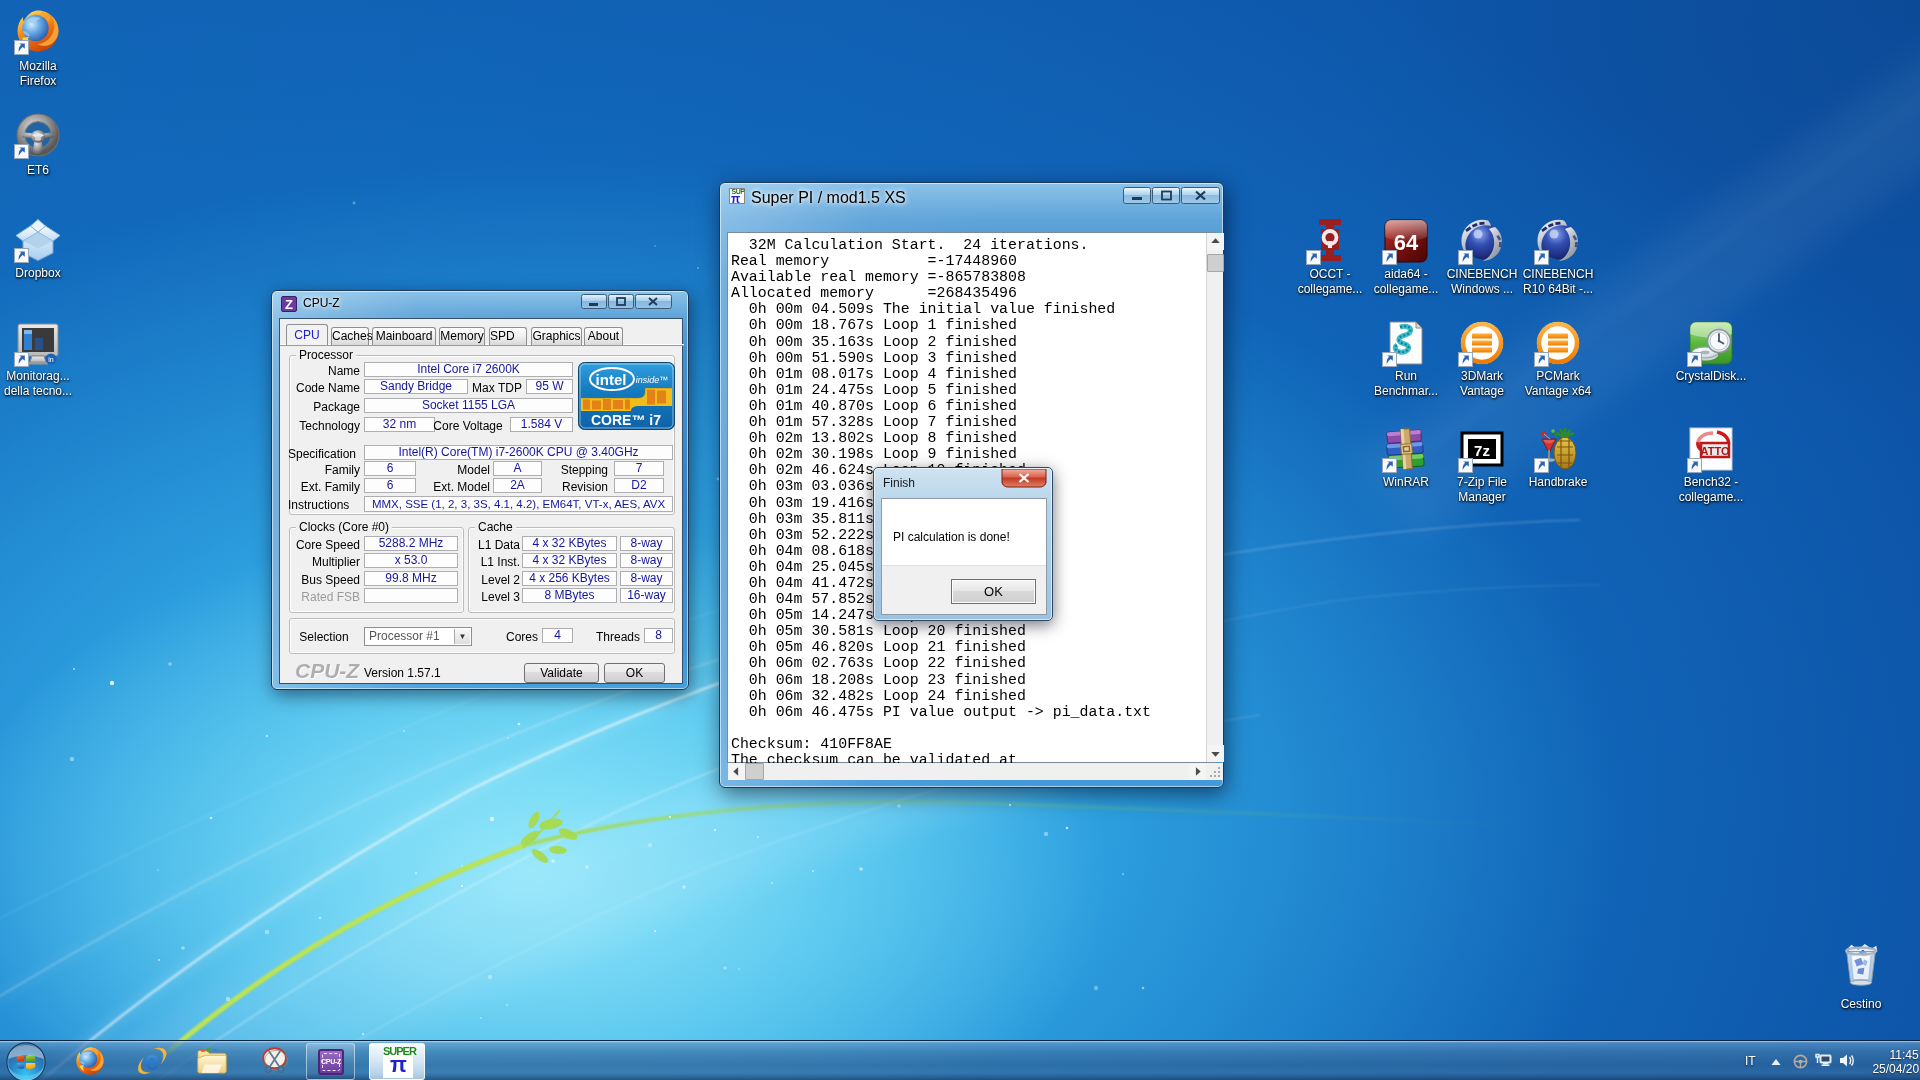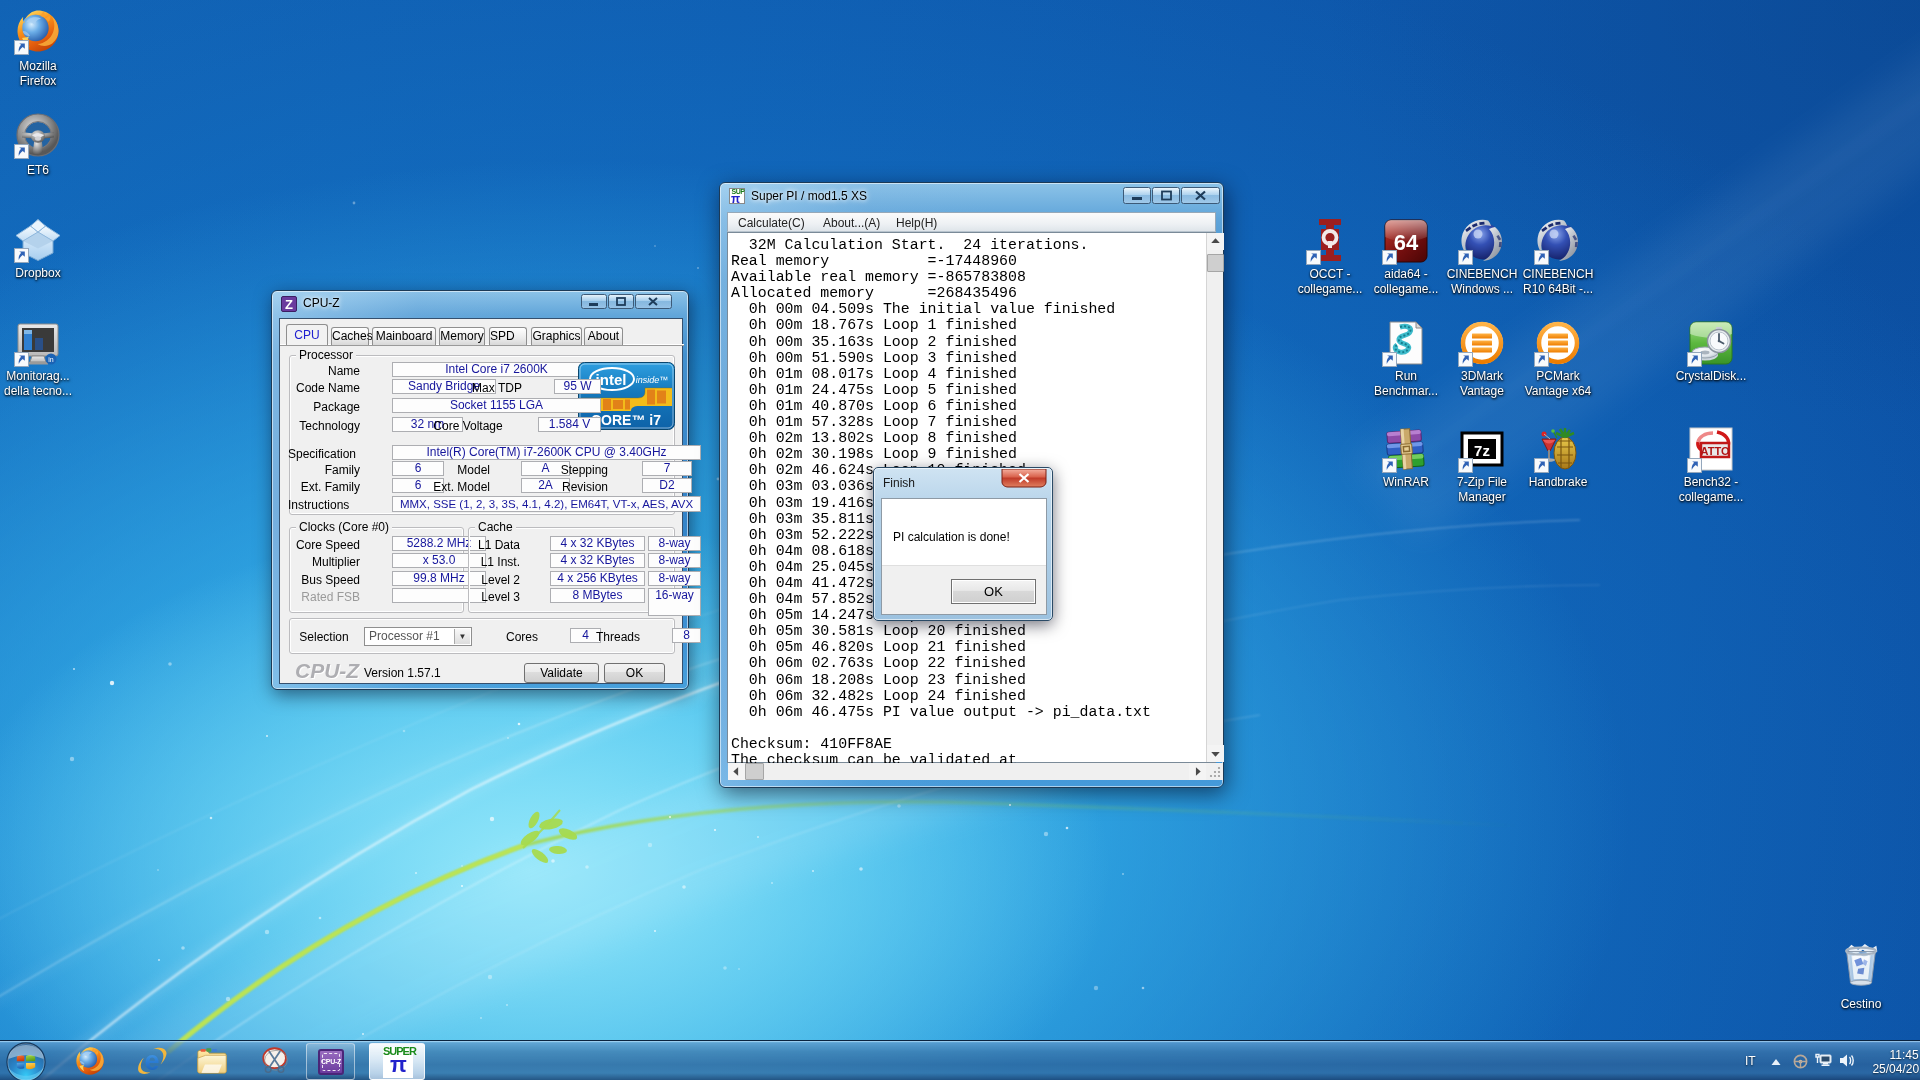--- a/index.html
+++ b/index.html
@@ -9,21 +9,21 @@
     radial-gradient(ellipse 1050px 660px at 580px 820px, rgba(70,198,242,0.95) 0%, rgba(58,182,236,0.62) 50%, rgba(50,160,225,0) 100%),
     radial-gradient(ellipse 1500px 950px at 640px 820px, rgba(28,145,220,0.8) 0%, rgba(22,130,212,0.4) 55%, rgba(25,110,190,0) 100%),
     radial-gradient(ellipse 850px 600px at 100% 0%, rgba(9,62,128,0.4) 0%, rgba(9,62,128,0) 70%),
     linear-gradient(100deg, #1162b4 0%, #0f5cb0 35%, #0e58ac 60%, #0d54a8 85%, #0c50a4 100%);
  }
 .abs { position:absolute; }
 .lbl { position:absolute; color:#fff; font-size:12px; line-height:15px; text-align:center;
   text-shadow:0 1px 2px rgba(0,0,0,0.95), 1px 1px 3px rgba(0,0,0,0.7); }
 .win { position:absolute; border-radius:6px; }
 .fieldbox { position:absolute; background:#fdfdfd; border:1px solid #adaeb2;
-  color:#16169c; font-size:12px; text-align:center; line-height:14px; overflow:hidden; white-space:nowrap;margin-left:28px; }
+  color:#16169c; font-size:12px; text-align:center; line-height:14px; overflow:hidden; white-space:nowrap; }
 .wlabel { position:absolute; color:#000; font-size:12px; line-height:14px; white-space:nowrap; }
 .group { position:absolute; border:1px solid #bcbcbf; border-radius:3px; box-shadow:inset 0 0 0 1px #fff; }
 .gtitle { position:absolute; background:#f0f0f0; padding:0 3px; font-size:12px; color:#000; z-index:2; }
 .btn { position:absolute; border:1px solid #707070; border-radius:3px;
   background:linear-gradient(#f2f2f2 0%, #ebebeb 45%, #dddddd 46%, #cfcfcf 100%);
   font-size:12px; color:#000; text-align:center; }
 </style></head><body>
 <div id="desktop">
     <svg style="position:absolute;left:0;top:0" width="1920" height="1080" viewBox="0 0 1920 1080">
       <defs>
@@ -612,21 +612,21 @@
         <div class="fieldbox" style="left:242px;top:217px;width:95px;height:15px;font-size:12px;line-height:13px">4 x 32 KBytes</div>
         <div class="fieldbox" style="left:340px;top:217px;width:53px;height:15px;font-size:12px;line-height:13px">8-way</div>
         <div class="wlabel" style="left:192px;top:236px;width:48px;text-align:right;color:#000">L1 Inst.</div>
         <div class="fieldbox" style="left:242px;top:234px;width:95px;height:15px;font-size:12px;line-height:13px">4 x 32 KBytes</div>
         <div class="fieldbox" style="left:340px;top:234px;width:53px;height:15px;font-size:12px;line-height:13px">8-way</div>
         <div class="wlabel" style="left:192px;top:254px;width:48px;text-align:right;color:#000">Level 2</div>
         <div class="fieldbox" style="left:242px;top:252px;width:95px;height:15px;font-size:12px;line-height:13px">4 x 256 KBytes</div>
         <div class="fieldbox" style="left:340px;top:252px;width:53px;height:15px;font-size:12px;line-height:13px">8-way</div>
         <div class="wlabel" style="left:192px;top:271px;width:48px;text-align:right;color:#000">Level 3</div>
         <div class="fieldbox" style="left:242px;top:269px;width:95px;height:15px;font-size:12px;line-height:13px">8 MBytes</div>
-        <div class="fieldbox" style="left:340px;top:269px;width:53px;height:28px;font-size:12px;line-height:13px">16-way</div>
+        <div class="fieldbox" style="left:340px;top:269px;width:53px;height:15px;font-size:12px;line-height:13px">16-way</div>
         <div class="group" style="left:9px;top:299px;width:386px;height:36px"></div>
         <div class="wlabel" style="left:10px;top:311px;width:68px;text-align:center;color:#000">Selection</div>
         <div style="position:absolute;left:84px;top:308px;width:108px;height:19px;background:#fff;border:1px solid #8f8f8f;">
           <div style="position:absolute;left:4px;top:1px;font-size:12px;color:#555">Processor #1</div>
           <div style="position:absolute;right:1px;top:1px;width:16px;height:15px;background:linear-gradient(#f8f8f8,#ddd);border-left:1px solid #aaa;text-align:center;font-size:8px;line-height:15px;color:#333">▼</div>
         </div>
         <div class="wlabel" style="left:222px;top:311px;width:36px;text-align:right;color:#000">Cores</div>
         <div class="fieldbox" style="left:262px;top:309px;width:31px;height:15px;font-size:12px;line-height:13px">4</div>
         <div class="wlabel" style="left:304px;top:311px;width:56px;text-align:right;color:#000">Threads</div>
         <div class="fieldbox" style="left:364px;top:309px;width:29px;height:15px;font-size:12px;line-height:13px">8</div>
@@ -634,43 +634,38 @@
         <div style="position:absolute;left:84px;top:347px;font-size:12px;color:#000">Version 1.57.1</div>
         <div class="btn" style="left:244px;top:344px;width:75px;height:20px;line-height:19px">Validate</div>
         <div class="btn" style="left:324px;top:344px;width:61px;height:20px;line-height:19px">OK</div>
       </div>
     </div>
     <div class="win" style="left:719px;top:182px;width:505px;height:606px;background:linear-gradient(90deg, rgba(200,230,250,0.4) 0%, rgba(130,180,225,0.15) 30%, rgba(60,120,180,0) 55%),linear-gradient(180deg,#8cc3e8 0%,#5fa4d9 6%,#3f8ecd 16%,#3081c7 55%,#3d8fd2 88%,#459ada 100%);border:1px solid #1c3a56;box-shadow:2px 6px 22px rgba(0,0,20,0.55), inset 0 0 0 1px rgba(255,255,255,0.55);border-radius:6px">
       <div style="position:absolute;left:9px;top:5px;width:16px;height:16px;background:#fff;border:1px solid #888;">
         <div style="position:absolute;left:0px;top:-1px;width:16px;font-size:7px;font-weight:bold;color:#1a7a1a;text-align:center;letter-spacing:-0.5px">SUP</div>
         <div style="position:absolute;left:1px;top:4px;font-size:12px;font-weight:bold;color:#2222cc;line-height:12px">π</div>
       </div>
-      <div style="position:absolute;left:31px;top:6px;font-size:12px;color:#000;text-shadow:0 0 6px #fff,0 0 4px #fff">Super PI / mod1.5 XS</div>
+      <div style="position:absolute;left:31px;top:6px;font-size:16px;color:#000;text-shadow:0 0 6px #fff,0 0 4px #fff">Super PI / mod1.5 XS</div>
       <div style="position:absolute;left:403px;top:4px;width:97px;height:17px;">
 <svg width="97" height="17" viewBox="0 0 97 17">
 <defs>
             <linearGradient id="cbt2" x1="0" y1="0" x2="0" y2="1">
               <stop offset="0" stop-color="rgba(255,255,255,0.9)"></stop>
               <stop offset="0.45" stop-color="rgba(225,238,250,0.5)"></stop>
               <stop offset="0.5" stop-color="rgba(165,195,225,0.4)"></stop>
               <stop offset="1" stop-color="rgba(195,220,242,0.6)"></stop>
             </linearGradient>
           </defs>
 <rect x="0.5" y="0.5" width="27" height="16" rx="2" fill="url(#cbt2)" stroke="#3c5a78"></rect>
 <rect x="29.5" y="0.5" width="27" height="16" rx="2" fill="url(#cbt2)" stroke="#3c5a78"></rect>
 <rect x="58.5" y="0.5" width="38" height="16" rx="2" fill="url(#cbt2)" stroke="#3c5a78"></rect>
 <rect x="9" y="10" width="10" height="3" fill="#1e3c5a"></rect>
 <rect x="39" y="4.5" width="9" height="8" fill="none" stroke="#1e3c5a" stroke-width="1.8"></rect>
 <path d="M 73 4.5 L 82 12.5 M 82 4.5 L 73 12.5" stroke="#1e3c5a" stroke-width="2.2"></path>
 </svg></div>
-      <div style="position:absolute;left:7px;top:29px;width:489px;height:20px;background:linear-gradient(#fbfbfb,#eef1f4 60%,#dfe5ea);border:1px solid #96a8b8;border-bottom:1px solid #b8c4ce">
-        <span style="position:absolute;left:10px;top:3px;font-size:12px;color:#222">Calculate(C)</span>
-        <span style="position:absolute;left:95px;top:3px;font-size:12px;color:#222">About...(A)</span>
-        <span style="position:absolute;left:168px;top:3px;font-size:12px;color:#222">Help(H)</span>
-      </div>
       <div style="position:absolute;left:7px;top:49px;width:489px;height:531px;background:#fff;border:1px solid #7a8a98;">
         <pre style="position:absolute;left:3px;top:4px;font-family:Liberation Mono, monospace;font-size:14.9px;line-height:16.1px;color:#000;letter-spacing:0px">  32M Calculation Start.  24 iterations.
 Real memory           =-17448960
 Available real memory =-865783808
 Allocated memory      =268435496
   0h 00m 04.509s The initial value finished
   0h 00m 18.767s Loop 1 finished
   0h 00m 35.163s Loop 2 finished
   0h 00m 51.590s Loop 3 finished
   0h 01m 08.017s Loop 4 finished

